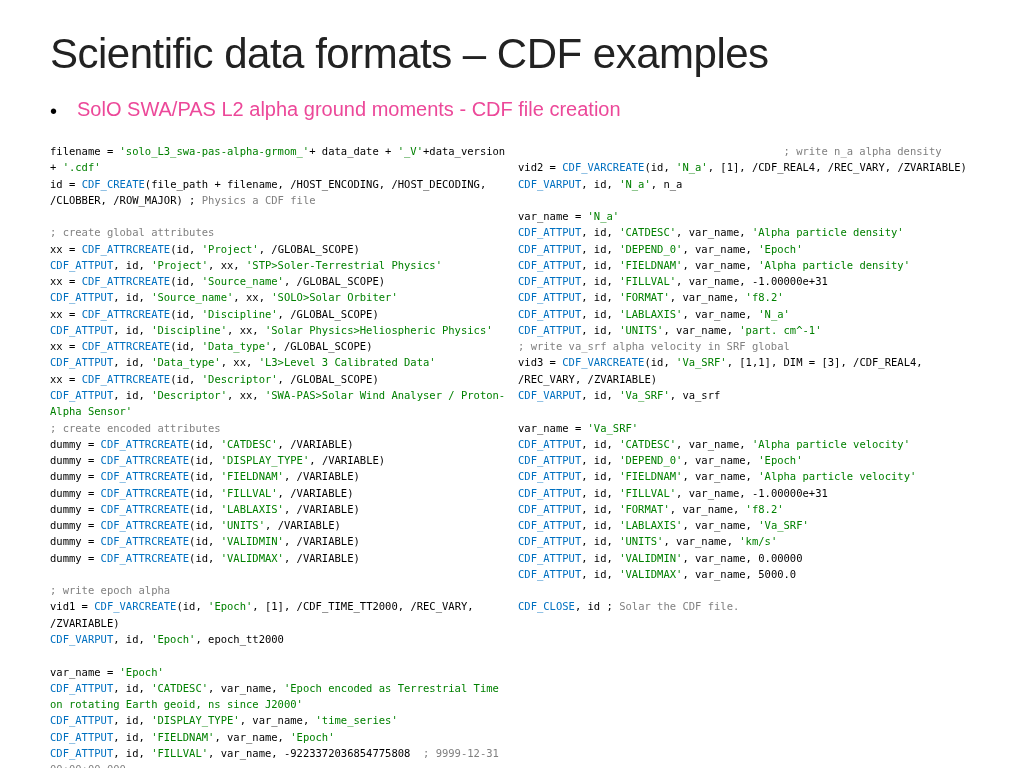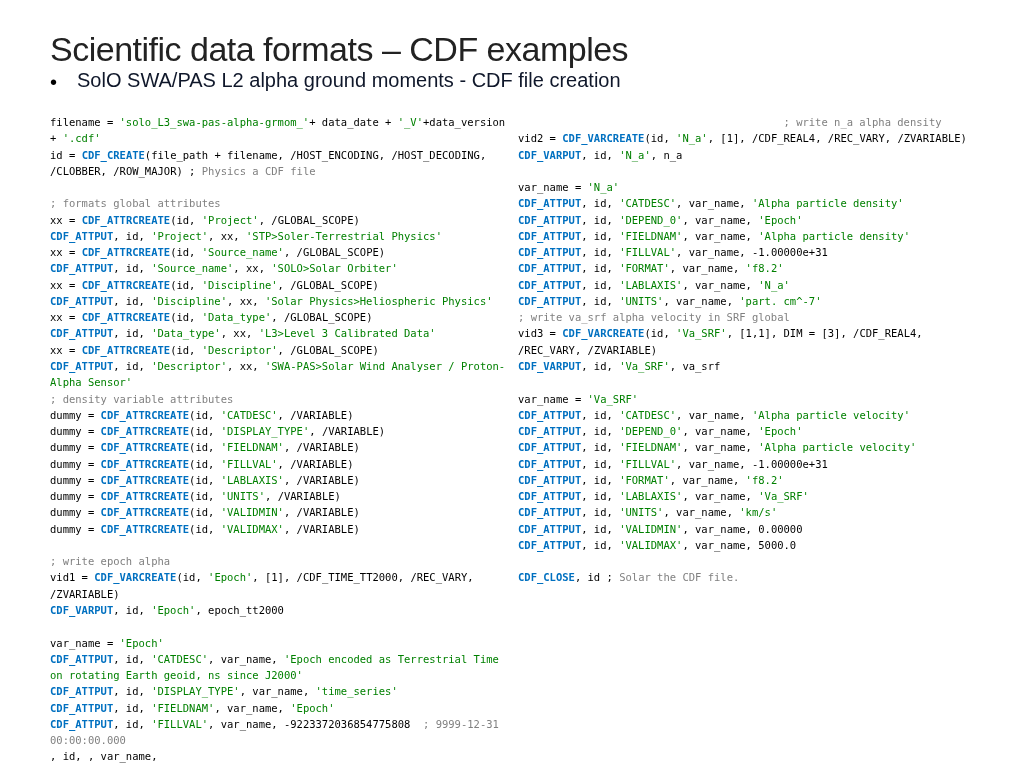--- a/index.html
+++ b/index.html
@@ -4,28 +4,29 @@
   <style>
     * { margin: 0; padding: 0; box-sizing: border-box; }
     body {
       background: #ffffff;
       font-family: 'Segoe UI', Arial, sans-serif;
       padding: 30px 50px;
       width: 1024px;
       min-height: 768px;
     }
     .title {
-      font-size: 34px;
+      font-size: 42px;
       font-weight: 300;
       color: #222;
+      margin-bottom: 20px;
       letter-spacing: -0.5px;
     }
     .subtitle {
       font-size: 20px;
-      color: #0f172a;
+      color: #ec4899;
       margin-bottom: 18px;
       padding-left: 10px;
     }
     .bullet {
       display: flex;
       align-items: flex-start;
       gap: 10px;
     }
     .bullet-dot {
       font-size: 20px;
@@ -40,21 +41,21 @@
       color: #000;
       margin-top: 4px;
     }
     .code-col {
       flex: 1;
       padding-right: 12px;
     }
     .code-col:last-child {
       padding-right: 0;
     }
-    .fn { color: #0070c0; font-weight: bold; }
+    .fn { color: #0070c0; font-weight: normal; }
     .str { color: #008000; }
     .comment { color: #808080; margin-top: 20px; }
     .var { color: #000000; }
     pre {
       white-space: pre-wrap;
       word-break: break-word;
     }
   </style>
 </head>
 <body>
@@ -64,32 +65,32 @@
 <div class="bullet">
   <span class="bullet-dot">•</span>
   <span class="subtitle">SolO SWA/PAS L2 alpha ground moments  - CDF file creation</span>
 </div>
 
 <div class="code-section">
   <div class="code-col">
     <pre><span class="var">filename</span> = <span class="str">'solo_L3_swa-pas-alpha-grmom_'</span>+ data_date + <span class="str">'_V'</span>+data_version + <span class="str">'.cdf'</span>
 <span class="var">id</span> = <span class="fn">CDF_CREATE</span>(file_path + filename, <span class="var">/HOST_ENCODING</span>, <span class="var">/HOST_DECODING</span>, <span class="var">/CLOBBER</span>, <span class="var">/ROW_MAJOR</span>) ; <span class="comment">Physics a CDF file</span>
 
-<span class="comment">; formats global attributes</span>
+<span class="comment">; create global attributes</span>
 <span class="var">xx</span> = <span class="fn">CDF_ATTRCREATE</span>(id, <span class="str">'Project'</span>, <span class="var">/GLOBAL_SCOPE</span>)
 <span class="fn">CDF_ATTPUT</span>, id, <span class="str">'Project'</span>, xx, <span class="str">'STP&gt;Soler-Terrestrial Physics'</span>
 <span class="var">xx</span> = <span class="fn">CDF_ATTRCREATE</span>(id, <span class="str">'Source_name'</span>, <span class="var">/GLOBAL_SCOPE</span>)
 <span class="fn">CDF_ATTPUT</span>, id, <span class="str">'Source_name'</span>, xx, <span class="str">'SOLO&gt;Solar Orbiter'</span>
 <span class="var">xx</span> = <span class="fn">CDF_ATTRCREATE</span>(id, <span class="str">'Discipline'</span>, <span class="var">/GLOBAL_SCOPE</span>)
 <span class="fn">CDF_ATTPUT</span>, id, <span class="str">'Discipline'</span>, xx, <span class="str">'Solar Physics&gt;Heliospheric Physics'</span>
 <span class="var">xx</span> = <span class="fn">CDF_ATTRCREATE</span>(id, <span class="str">'Data_type'</span>, <span class="var">/GLOBAL_SCOPE</span>)
 <span class="fn">CDF_ATTPUT</span>, id, <span class="str">'Data_type'</span>, xx, <span class="str">'L3&gt;Level 3 Calibrated Data'</span>
 <span class="var">xx</span> = <span class="fn">CDF_ATTRCREATE</span>(id, <span class="str">'Descriptor'</span>, <span class="var">/GLOBAL_SCOPE</span>)
 <span class="fn">CDF_ATTPUT</span>, id, <span class="str">'Descriptor'</span>, xx, <span class="str">'SWA-PAS&gt;Solar Wind Analyser / Proton-Alpha Sensor'</span>
-<span class="comment">; density variable attributes</span>
+<span class="comment">; create encoded attributes</span>
 <span class="var">dummy</span> = <span class="fn">CDF_ATTRCREATE</span>(id, <span class="str">'CATDESC'</span>, <span class="var">/VARIABLE</span>)
 <span class="var">dummy</span> = <span class="fn">CDF_ATTRCREATE</span>(id, <span class="str">'DISPLAY_TYPE'</span>, <span class="var">/VARIABLE</span>)
 <span class="var">dummy</span> = <span class="fn">CDF_ATTRCREATE</span>(id, <span class="str">'FIELDNAM'</span>, <span class="var">/VARIABLE</span>)
 <span class="var">dummy</span> = <span class="fn">CDF_ATTRCREATE</span>(id, <span class="str">'FILLVAL'</span>, <span class="var">/VARIABLE</span>)
 <span class="var">dummy</span> = <span class="fn">CDF_ATTRCREATE</span>(id, <span class="str">'LABLAXIS'</span>, <span class="var">/VARIABLE</span>)
 <span class="var">dummy</span> = <span class="fn">CDF_ATTRCREATE</span>(id, <span class="str">'UNITS'</span>, <span class="var">/VARIABLE</span>)
 <span class="var">dummy</span> = <span class="fn">CDF_ATTRCREATE</span>(id, <span class="str">'VALIDMIN'</span>, <span class="var">/VARIABLE</span>)
 <span class="var">dummy</span> = <span class="fn">CDF_ATTRCREATE</span>(id, <span class="str">'VALIDMAX'</span>, <span class="var">/VARIABLE</span>)
 
 <span class="comment">; write epoch alpha</span>
@@ -111,21 +112,21 @@
 <span class="var">vid2</span> = <span class="fn">CDF_VARCREATE</span>(id, <span class="str">'N_a'</span>, [1], <span class="var">/CDF_REAL4</span>, <span class="var">/REC_VARY</span>, <span class="var">/ZVARIABLE</span>)
 <span class="fn">CDF_VARPUT</span>, id, <span class="str">'N_a'</span>, n_a
 
 <span class="var">var_name</span> = <span class="str">'N_a'</span>
 <span class="fn">CDF_ATTPUT</span>, id, <span class="str">'CATDESC'</span>, var_name, <span class="str">'Alpha particle density'</span>
 <span class="fn">CDF_ATTPUT</span>, id, <span class="str">'DEPEND_0'</span>, var_name, <span class="str">'Epoch'</span>
 <span class="fn">CDF_ATTPUT</span>, id, <span class="str">'FIELDNAM'</span>, var_name, <span class="str">'Alpha particle density'</span>
 <span class="fn">CDF_ATTPUT</span>, id, <span class="str">'FILLVAL'</span>, var_name, <span class="var">-1.00000e+31</span>
 <span class="fn">CDF_ATTPUT</span>, id, <span class="str">'FORMAT'</span>, var_name, <span class="str">'f8.2'</span>
 <span class="fn">CDF_ATTPUT</span>, id, <span class="str">'LABLAXIS'</span>, var_name, <span class="str">'N_a'</span>
-<span class="fn">CDF_ATTPUT</span>, id, <span class="str">'UNITS'</span>, var_name, <span class="str">'part. cm^-7'</span>
+<span class="fn">CDF_ATTPUT</span>, id, <span class="str">'UNITS'</span>, var_name, <span class="str">'part. cm^-1'</span>
 <span class="comment">; write va_srf alpha velocity in SRF global</span>
 <span class="var">vid3</span> = <span class="fn">CDF_VARCREATE</span>(id, <span class="str">'Va_SRF'</span>, [1,1], DIM = [3], <span class="var">/CDF_REAL4</span>, <span class="var">/REC_VARY</span>, <span class="var">/ZVARIABLE</span>)
 <span class="fn">CDF_VARPUT</span>, id, <span class="str">'Va_SRF'</span>, va_srf
 
 <span class="var">var_name</span> = <span class="str">'Va_SRF'</span>
 <span class="fn">CDF_ATTPUT</span>, id, <span class="str">'CATDESC'</span>, var_name, <span class="str">'Alpha particle velocity'</span>
 <span class="fn">CDF_ATTPUT</span>, id, <span class="str">'DEPEND_0'</span>, var_name, <span class="str">'Epoch'</span>
 <span class="fn">CDF_ATTPUT</span>, id, <span class="str">'FIELDNAM'</span>, var_name, <span class="str">'Alpha particle velocity'</span>
 <span class="fn">CDF_ATTPUT</span>, id, <span class="str">'FILLVAL'</span>, var_name, <span class="var">-1.00000e+31</span>
 <span class="fn">CDF_ATTPUT</span>, id, <span class="str">'FORMAT'</span>, var_name, <span class="str">'f8.2'</span>

